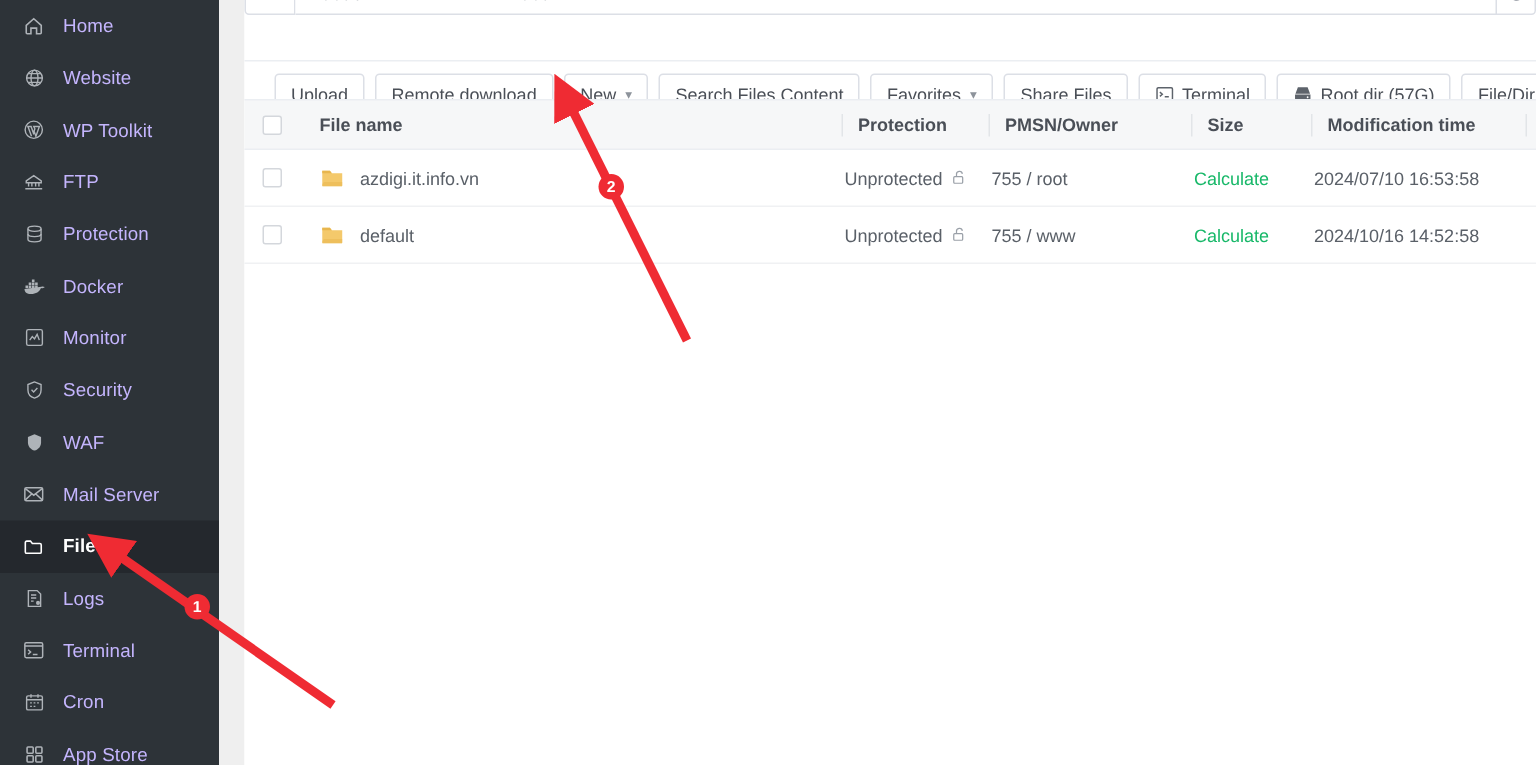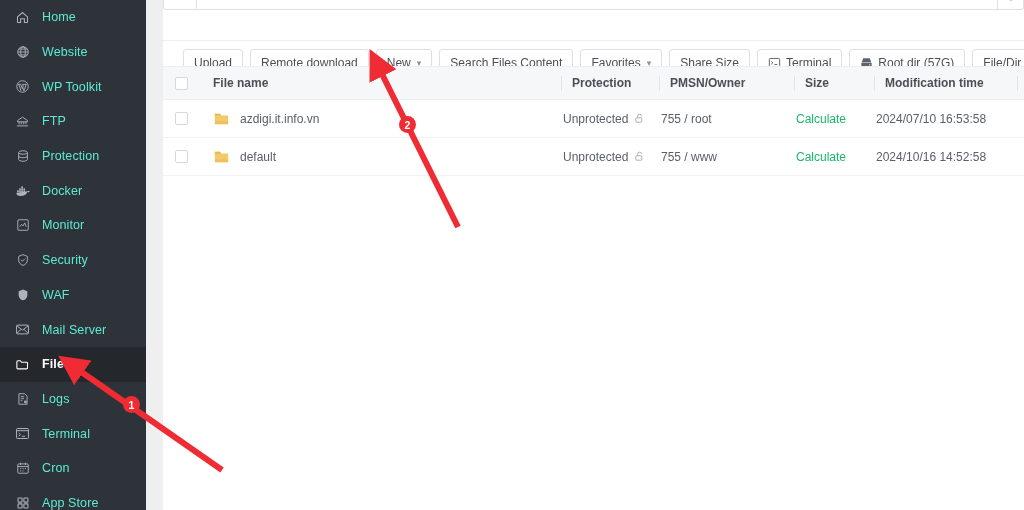--- a/index.html
+++ b/index.html
@@ -16,21 +16,21 @@
   .sidebar {
     position: absolute; left: 0; top: 0;
     width: 146px; height: 510px;
     background: #2d3338;
     overflow: hidden;
   }
   .nav-item {
     display: flex; align-items: center;
     height: 34.7px;
     padding-left: 14px;
-    color: #5eead4;
+    color: #c4b5fd;
     font-size: 12.5px;
     letter-spacing: .1px;
     white-space: nowrap;
     cursor: pointer;
   }
   .nav-item .ico {
     width: 17px; height: 17px;
     margin-right: 11px;
     display: flex; align-items: center; justify-content: center;
     flex: 0 0 17px;
@@ -384,21 +384,21 @@
         <span class="caret">▾</span>
       </button>
       <button class="tbtn">
         <span>Search Files Content</span>
       </button>
       <button class="tbtn">
         <span>Favorites</span>
         <span class="caret">▾</span>
       </button>
       <button class="tbtn">
-        <span>Share Size</span>
+        <span>Share Files</span>
       </button>
       <button class="tbtn">
         <span class="bico">
           <svg width="13" height="13" viewBox="0 0 24 24" fill="none" stroke="currentColor" stroke-width="1.8">
               <rect x="2.5" y="4.5" width="19" height="15" rx="1.5"></rect>
               <path d="M6 10l3 2.6L6 15.2M12 15.8h5"></path>
             </svg>
         </span>
         <span>Terminal</span>
       </button>

